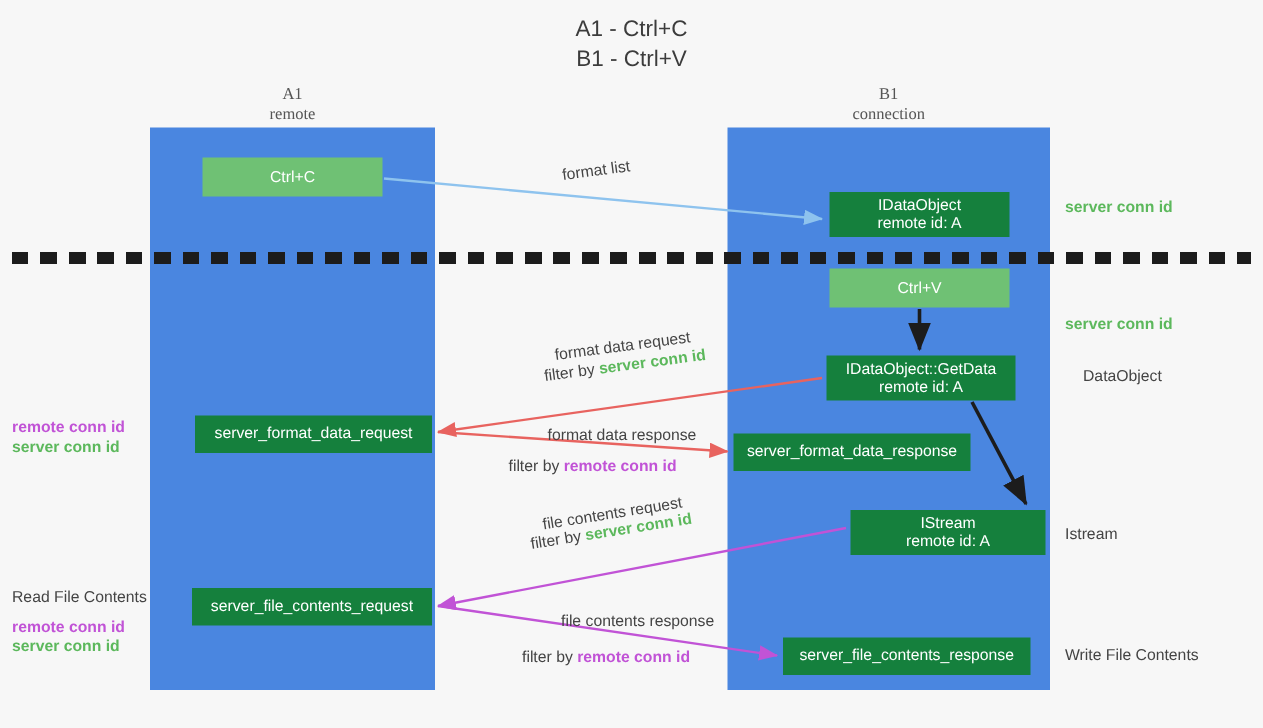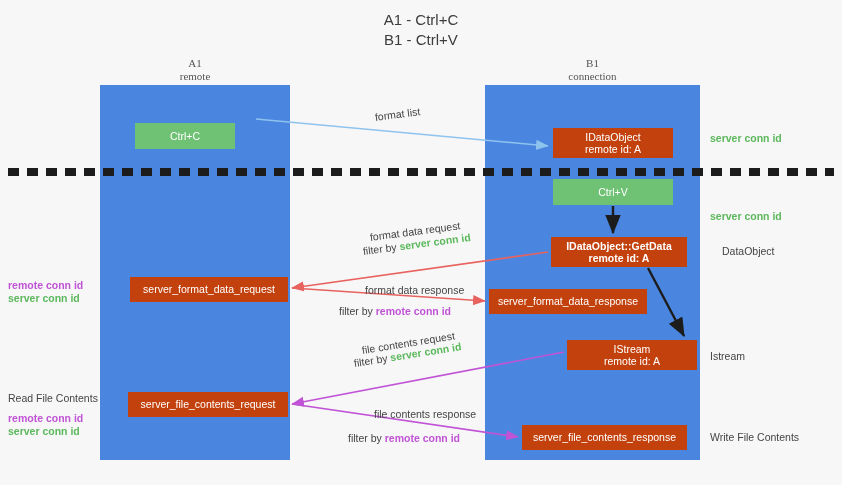--- a/index.html
+++ b/index.html
@@ -32,26 +32,26 @@
 
   .box{
     position:absolute;
     display:flex;flex-direction:column;
     align-items:center;justify-content:center;
     color:#ffffff;font-size:10.5px;line-height:12.5px;
     text-align:center;box-sizing:border-box;
     padding:3px 4px;
   }
   .green{background:#6fc174;}
-  .orange{background:#c2410c;}
-
-  .b-ctrlc  {left:135px;top:123px;width:100px;height:26px;}
+  .orange{background:#15803d;}
+
+  .b-ctrlc  {left:135px;top:105px;width:120px;height:26px;}
   .b-dobj   {left:553px;top:128px;width:120px;height:30px;}
   .b-ctrlv  {left:553px;top:179px;width:120px;height:26px;}
-  .b-getdata{left:551px;top:237px;width:136px;height:30px;font-weight:bold;}
+  .b-getdata{left:551px;top:237px;width:126px;height:30px;}
   .b-sfdreq {left:130px;top:277px;width:158px;height:25px;}
   .b-sfdres {left:489px;top:289px;width:158px;height:25px;}
   .b-istream{left:567px;top:340px;width:130px;height:30px;}
   .b-sfcreq {left:128px;top:392px;width:160px;height:25px;}
   .b-sfcres {left:522px;top:425px;width:165px;height:25px;}
 
   .note{position:absolute;font-size:10.5px;line-height:13px;color:#444;}
   .tilt{transform:rotate(-7.5deg);transform-origin:left center;}
   .tilt2{transform:rotate(-9deg);transform-origin:left center;}
   .green-t{color:#5cb85c;font-weight:bold;}

